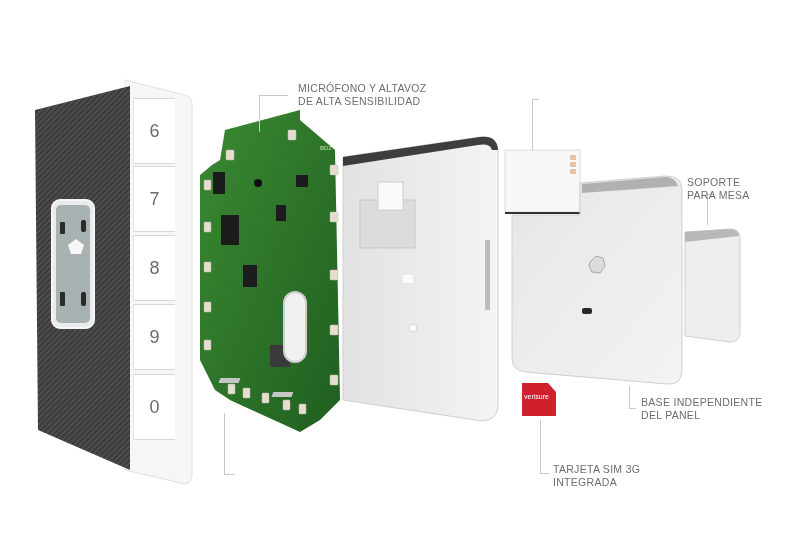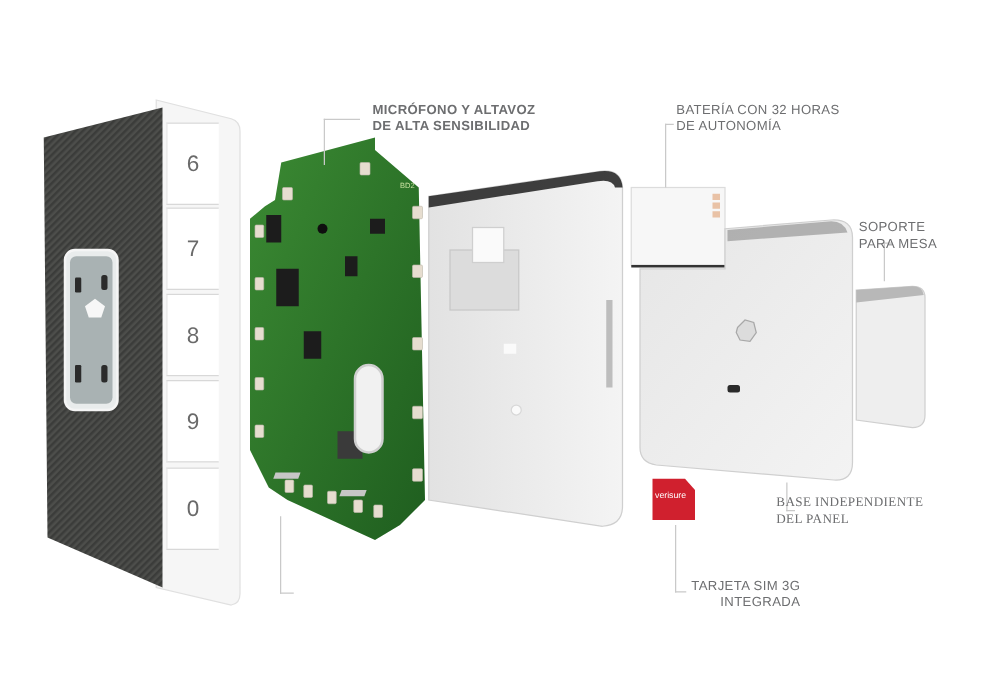--- a/index.html
+++ b/index.html
@@ -118,34 +118,30 @@
 
   <div style="position:absolute;left:524px;top:393px;font-size:7px;color:#fff;font-family:'Liberation Sans',sans-serif;">verisure</div>
 
   <div class="leader" style="left:259px;top:95px;width:28px;height:36px;border-left-width:1px;border-top-width:1px;"></div>
   <div class="leader" style="left:532px;top:99px;width:6px;height:50px;border-left-width:1px;border-top-width:1px;"></div>
   <div class="leader" style="left:707px;top:194px;width:6px;height:30px;border-left-width:1px;border-top-width:1px;"></div>
   <div class="leader" style="left:629px;top:386px;width:6px;height:22px;border-left-width:1px;border-bottom-width:1px;"></div>
   <div class="leader" style="left:224px;top:413px;width:10px;height:61px;border-left-width:1px;border-bottom-width:1px;"></div>
   <div class="leader" style="left:540px;top:420px;width:8px;height:53px;border-left-width:1px;border-bottom-width:1px;"></div>
 
-  <div class="label" style="left:298px;top:82px;font-weight:bold;">
+  <div class="label" style="left:298px;top:82px;">
     <span>MICRÓFONO Y ALTAVOZ</span>
     <span>DE ALTA SENSIBILIDAD</span>
-  </div>
-  <div class="label" style="left:541px;top:82px;">
-    <span>BATERÍA CON 32 HORAS</span>
-    <span>DE AUTONOMÍA</span>
   </div>
   <div class="label" style="left:687px;top:176px;">
     <span>SOPORTE</span>
     <span>PARA MESA</span>
   </div>
-  <div class="label" style="left:621px;top:396px;font-family:Liberation Serif, serif;">
+  <div class="label" style="left:641px;top:396px;">
     <span>BASE INDEPENDIENTE</span>
     <span>DEL PANEL</span>
   </div>
-  <div class="label" style="left:553px;top:463px;text-align:right;">
+  <div class="label" style="left:553px;top:463px;">
     <span>TARJETA SIM 3G</span>
     <span>INTEGRADA</span>
   </div>
 
 </div>
 
 </body></html>

